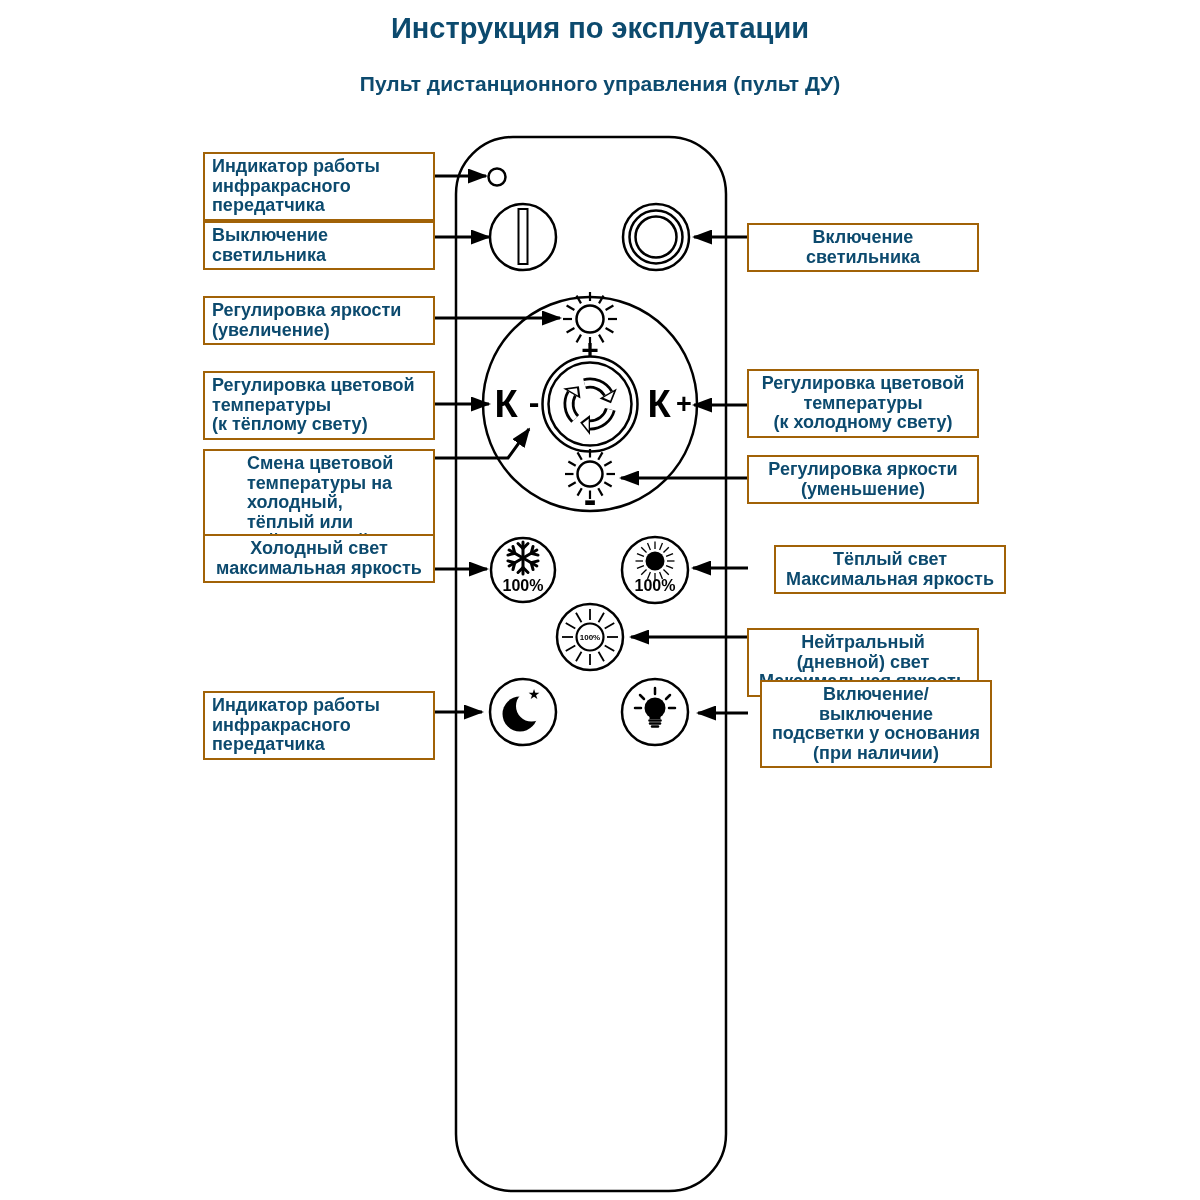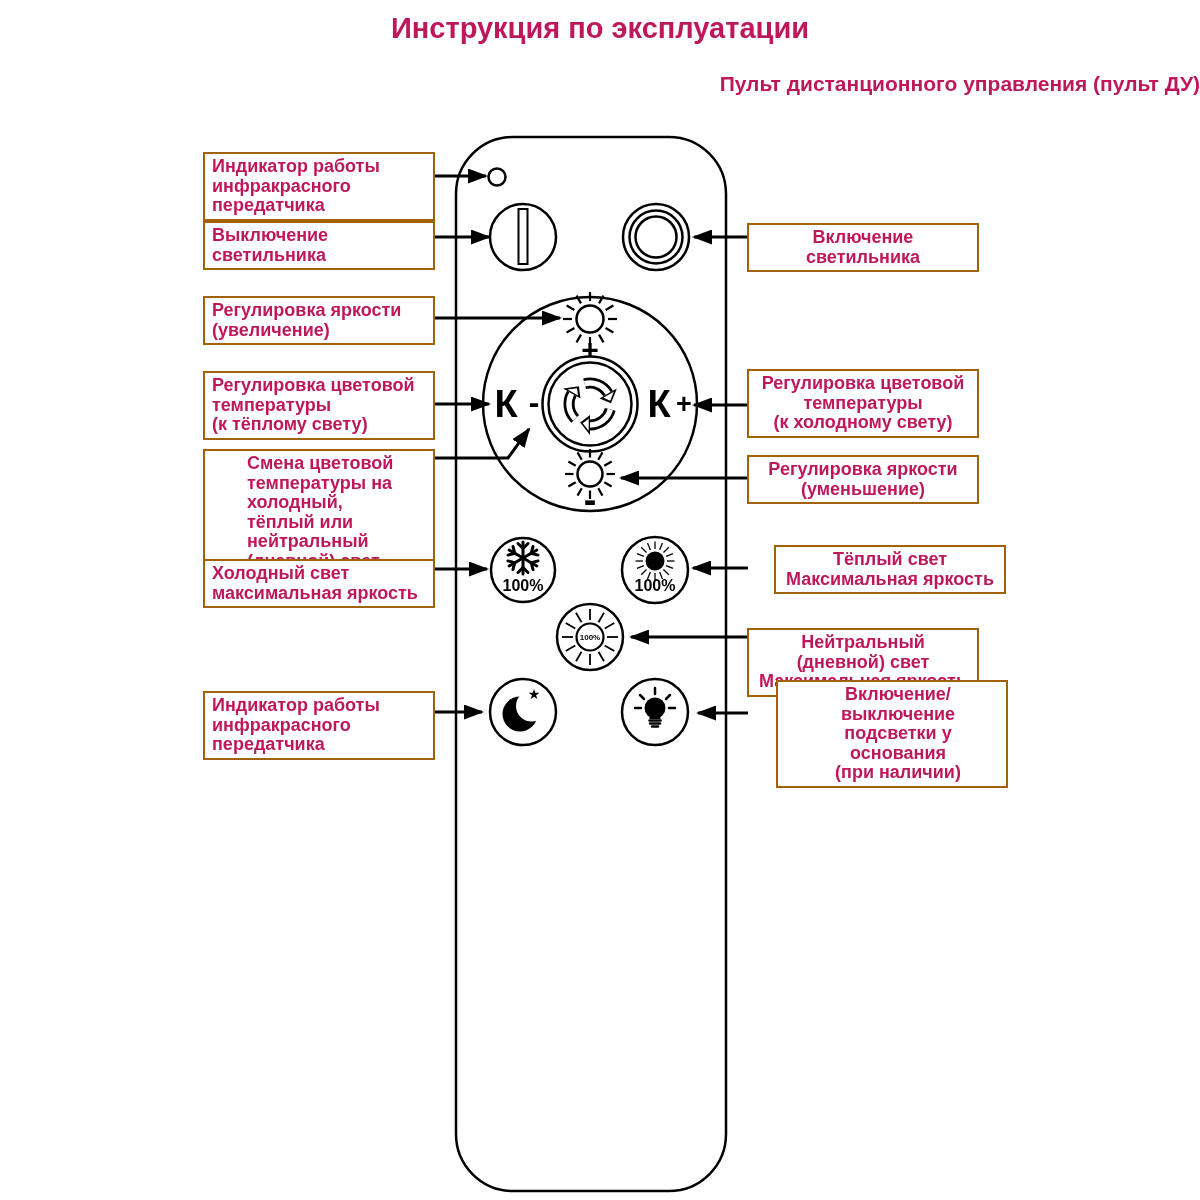--- a/index.html
+++ b/index.html
@@ -1,20 +1,20 @@
 <!DOCTYPE html>
 <html><head>
 <meta charset="utf-8">
 <style>
   html,body{margin:0;padding:0;background:#fff;}
   #stage{position:relative;width:1200px;height:1200px;background:#fff;overflow:hidden;
-         font-family:"Liberation Sans","DejaVu Sans",sans-serif;color:#be185d;}
+         font-family:"Liberation Sans","DejaVu Sans",sans-serif;color:#0c4a6e;}
   #page-title{position:absolute;top:12px;left:0;width:1200px;text-align:center;
               font-size:29px;font-weight:bold;margin:0;}
-  #page-subtitle{position:absolute;top:72px;left:0;width:1200px;text-align:right;
+  #page-subtitle{position:absolute;top:72px;left:0;width:1200px;text-align:center;
               font-size:21px;font-weight:bold;margin:0;}
   #diagram{position:absolute;left:0;top:0;}
   .lbox{position:absolute;box-sizing:border-box;width:232px;border:2px solid #a16207;
         background:#fff;padding:3px 7px;font-weight:bold;font-size:18px;
         line-height:19.5px;white-space:pre-line;}
   .lbox.right{text-align:center;}
   .svgtxt{font-weight:bold;fill:#000;text-anchor:middle;dominant-baseline:central;}
   .stroke{fill:#fff;stroke:#000;stroke-width:2.5;}
   .nofill{fill:none;stroke:#000;stroke-width:2.5;}
 </style>
@@ -231,32 +231,32 @@
   <div class="lbox" style="left:203px;top:221px;">Выключение светильника</div>
   <div class="lbox" style="left:203px;top:296px;">Регулировка яркости
 (увеличение)</div>
   <div class="lbox" style="left:203px;top:371px;">Регулировка цветовой
 температуры
 (к тёплому свету)</div>
   <div class="lbox" style="left:203px;top:449px;padding-left:42px;">Смена цветовой
 температуры на холодный,
 тёплый или нейтральный
 (дневной) свет</div>
-  <div class="lbox" style="left:203px;top:559px;">Холодный свет
+  <div class="lbox" style="left:203px;top:534px;text-align:center;">Холодный свет
 максимальная яркость</div>
   <div class="lbox" style="left:203px;top:691px;">Индикатор работы
 инфракрасного передатчика</div>
 
   <div class="lbox right" style="left:747px;top:223px;">Включение светильника</div>
   <div class="lbox right" style="left:747px;top:369px;">Регулировка цветовой
 температуры
 (к холодному свету)</div>
   <div class="lbox right" style="left:747px;top:455px;">Регулировка яркости
 (уменьшение)</div>
   <div class="lbox right" style="left:774px;top:545px;">Тёплый свет
 Максимальная яркость</div>
   <div class="lbox right" style="left:747px;top:614px;margin-top:14px;">Нейтральный (дневной) свет
 Максимальная яркость</div>
-  <div class="lbox right" style="left:776px;top:680px;padding-left:19px;">Включение/выключение
+  <div class="lbox right" style="left:760px;top:680px;">Включение/выключение
 подсветки у основания
 (при наличии)</div>
 
 </div>
 
 </body></html>

